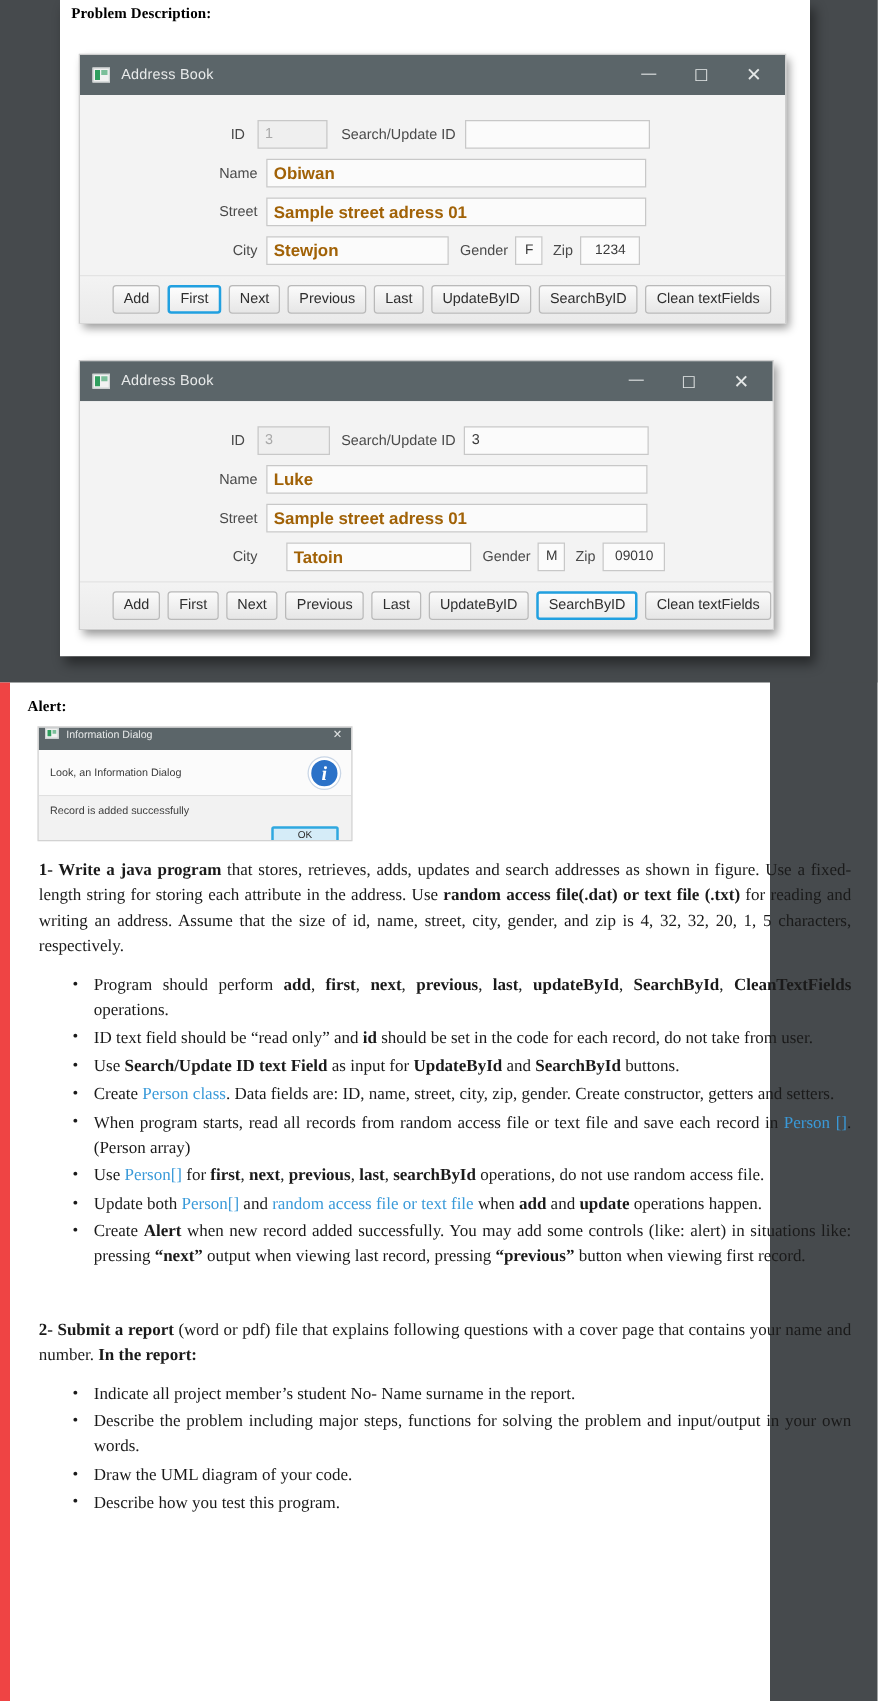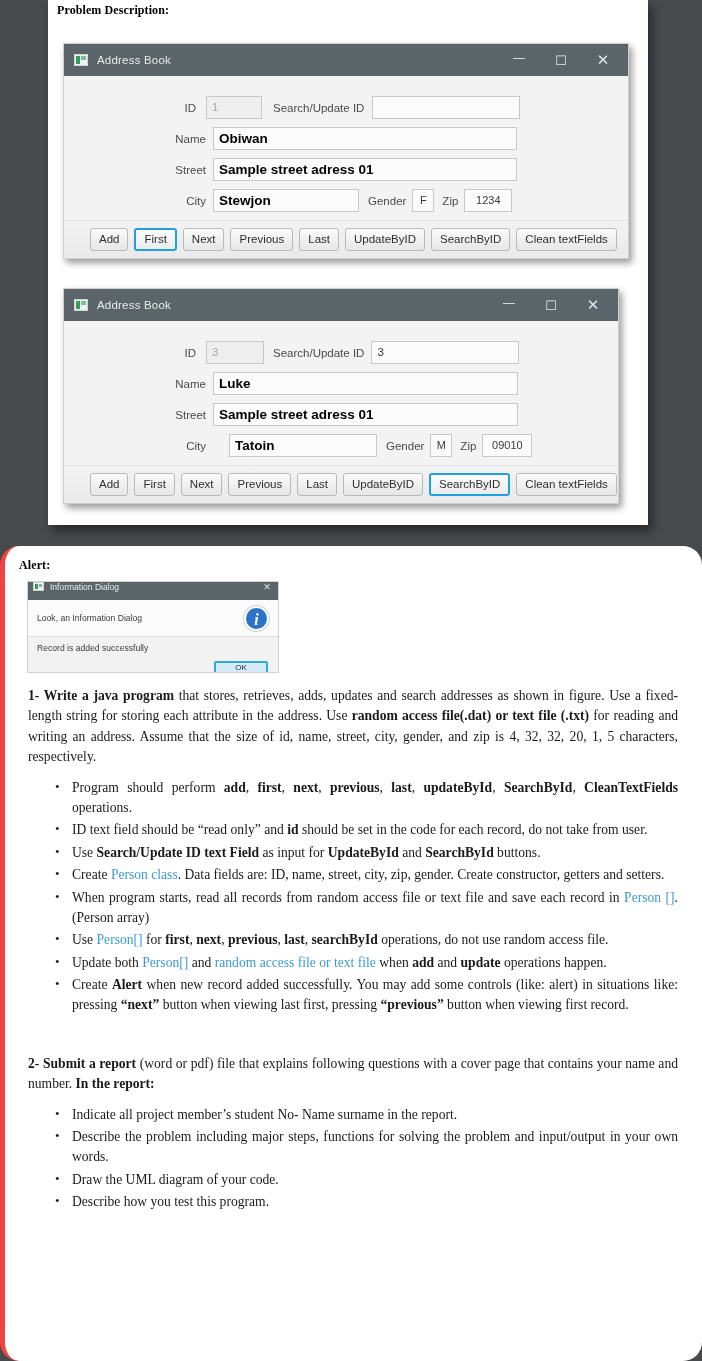--- a/index.html
+++ b/index.html
@@ -124,21 +124,21 @@
     text-align: right;
     white-space: nowrap;
   }
   .tf {
     background: #fbfbfb;
     border: 1px solid #c8c8c8;
     box-sizing: border-box;
     font-family: "Liberation Sans", sans-serif;
     font-size: 13.5px;
     font-weight: bold;
-    color: #000000;
+    color: #a16207;
     height: 23px;
     line-height: 21px;
     padding: 0 5px;
     overflow: hidden;
     white-space: nowrap;
   }
   .tf.readonly {
     background: #efefef;
     color: #a9a9a9;
     font-weight: normal;
@@ -188,26 +188,25 @@
   .btn.focused {
     border: 2px solid #21a0e0;
     background: linear-gradient(#fdfdfd, #ececec);
     line-height: 19px;
   }
 
   
   .doc {
     position: absolute;
     left: 0; top: 546px;
-    width: 702px;
+    width: 616px;
     height: 815px;
     background: #ffffff;
     box-sizing: border-box;
-    border-left: 5px solid #ef4444;
-    border-radius: 19px;
+    border-left: 8px solid #ef4444;
   }
   .heading-alert {
     position: absolute;
     left: 14px; top: 12px;
   }
 
   
   .dialog {
     position: absolute;
     left: 22px; top: 35px;
@@ -493,21 +492,21 @@
     </p>
 
     <ul class="bullets" id="task1-bullets">
         <li><span>Program should perform </span><span class="b">add</span><span>, </span><span class="b">first</span><span>, </span><span class="b">next</span><span>, </span><span class="b">previous</span><span>, </span><span class="b">last</span><span>, </span><span class="b">updateById</span><span>, </span><span class="b">SearchById</span><span>, </span><span class="b">CleanTextFields</span><span> operations.</span></li>
         <li><span>ID text field should be “read only” and </span><span class="b">id</span><span> should be set in the code for each record, do not take from user.</span></li>
         <li><span>Use </span><span class="b">Search/Update ID text Field</span><span> as input for </span><span class="b">UpdateById</span><span> and </span><span class="b">SearchById</span><span> buttons.</span></li>
         <li><span>Create </span><span class="blue">Person class</span><span>. Data fields are: ID, name, street, city, zip, gender. Create constructor, getters and setters.</span></li>
         <li><span>When program starts, read all records from random access file or text file and save each record in </span><span class="blue">Person []</span><span>. (Person array)</span></li>
         <li><span>Use </span><span class="blue">Person[]</span><span> for </span><span class="b">first</span><span>, </span><span class="b">next</span><span>, </span><span class="b">previous</span><span>, </span><span class="b">last</span><span>, </span><span class="b">searchById</span><span> operations, do not use random access file.</span></li>
         <li><span>Update both </span><span class="blue">Person[]</span><span> and </span><span class="blue">random access file or text file</span><span> when </span><span class="b">add</span><span> and </span><span class="b">update</span><span> operations happen.</span></li>
-        <li><span>Create </span><span class="b">Alert</span><span> when new record added successfully. You may add some controls (like: alert) in situations like: pressing </span><span class="b">“next”</span><span> button when viewing last first, pressing </span><span class="b">“previous”</span><span> button when viewing first record.</span></li>
+        <li><span>Create </span><span class="b">Alert</span><span> when new record added successfully. You may add some controls (like: alert) in situations like: pressing </span><span class="b">“next”</span><span> output when viewing last record, pressing </span><span class="b">“previous”</span><span> button when viewing first record.</span></li>
       </ul>
 
     <div class="spacer-block"></div>
 
     <p class="para">
       <span class="b">2- Submit a report</span><span> (word or pdf) file that explains following questions with a cover page that contains your name and number. </span><span class="b">In the report:</span>
     </p>
 
     <ul class="bullets" id="task2-bullets">
         <li><span>Indicate all project member’s student No- Name surname in the report.</span></li>

